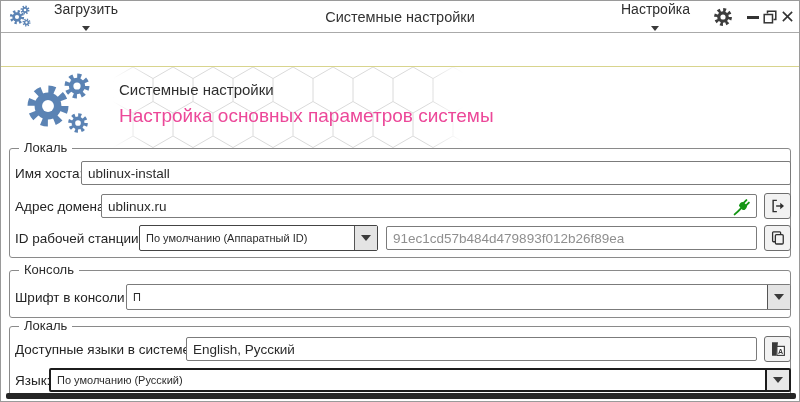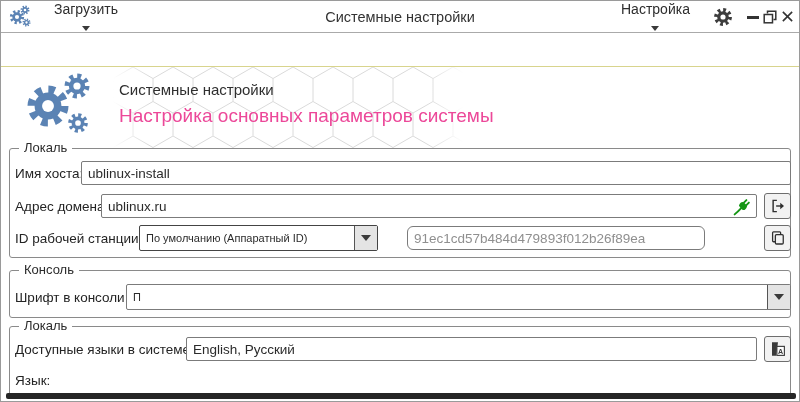--- a/index.html
+++ b/index.html
@@ -190,21 +190,21 @@
     </svg>
   </div>
 
   <div class="abs lbl" style="left:14px;top:225px">ID рабочей станции:</div>
   <div class="abs combo" style="left:138px;top:224px;width:239px;height:26px">
     <span class="val">По умолчанию (Аппаратный ID)</span>
     <span class="dd">
       <span class="tri"></span>
     </span>
   </div>
-  <input class="abs inp gray" style="left: 406px; top: 225px; width: 298px; height: 24px; border-radius: 6px;" readonly="" value="91ec1cd57b484d479893f012b26f89ea">
+  <input class="abs inp gray" style="left: 385px; top: 225px; width: 371px; height: 24px;" readonly="" value="91ec1cd57b484d479893f012b26f89ea">
   <div class="abs btn-sq" style="left:763px;top:224px">
     <svg width="18" height="18" viewBox="0 0 24 24">
       <rect x="8.5" y="7.5" width="10.5" height="12.5" rx="1.5" fill="none" stroke="#2f2f2f" stroke-width="1.7"></rect>
       <path d="M15.5 7.5 V5 a1.2 1.2 0 0 0 -1.2 -1.2 H6 A1.2 1.2 0 0 0 4.8 5 V15.8 A1.2 1.2 0 0 0 6 17 H8.5" fill="none" stroke="#2f2f2f" stroke-width="1.7"></path>
     </svg>
   </div>
 
   <div class="abs group" style="left:8px;top:269px;width:782px;height:48px">
     <span class="legend">Консоль</span>
   </div>
@@ -224,16 +224,22 @@
   <input class="abs inp" style="left: 185px; top: 336px; width: 571px; height: 24px;" readonly="" value="English, Русский">
   <div class="abs btn-sq" style="left:763px;top:335px">
     <svg width="18" height="18" viewBox="0 0 24 24">
       <path d="M4 3 H12 L9.5 21 H4 Z" fill="#3a3a3a"></path>
       <rect x="10.5" y="8.5" width="10" height="12" fill="#fff" stroke="#3a3a3a" stroke-width="1.5"></rect>
       <text x="15.5" y="18.2" font-size="9.5" font-weight="bold" fill="#3a3a3a" text-anchor="middle" font-family="Liberation Sans, sans-serif">A</text>
     </svg>
   </div>
 
   <div class="abs lbl" style="left:14px;top:367px">Язык:</div>
+  <div class="abs combo focus" style="left:48px;top:367px;width:742px;height:24px">
+    <span class="val">По умолчанию (Русский)</span>
+    <span class="dd" style="border-left:2px solid #1c1c1c;background:#e8e8e8">
+      <span class="tri"></span>
+    </span>
+  </div>
 
   <div class="abs bottombar"></div>
 
 </div>
 
 </body></html>

